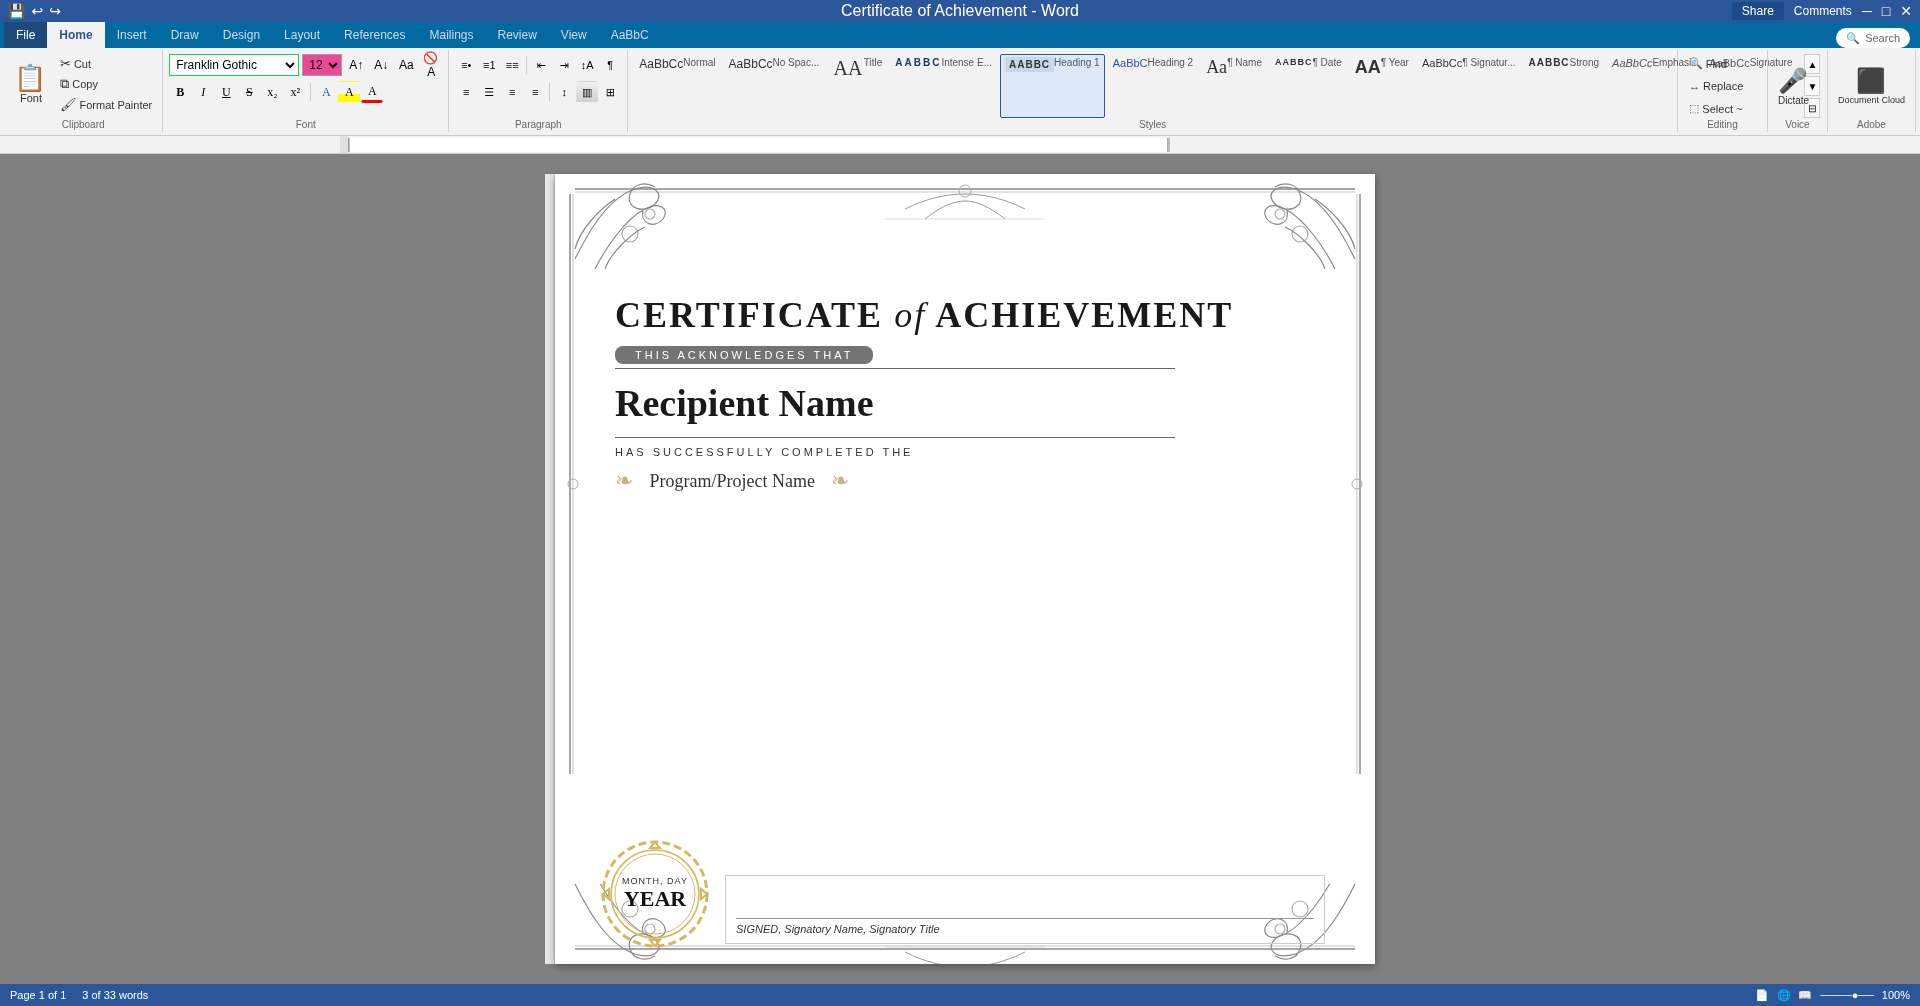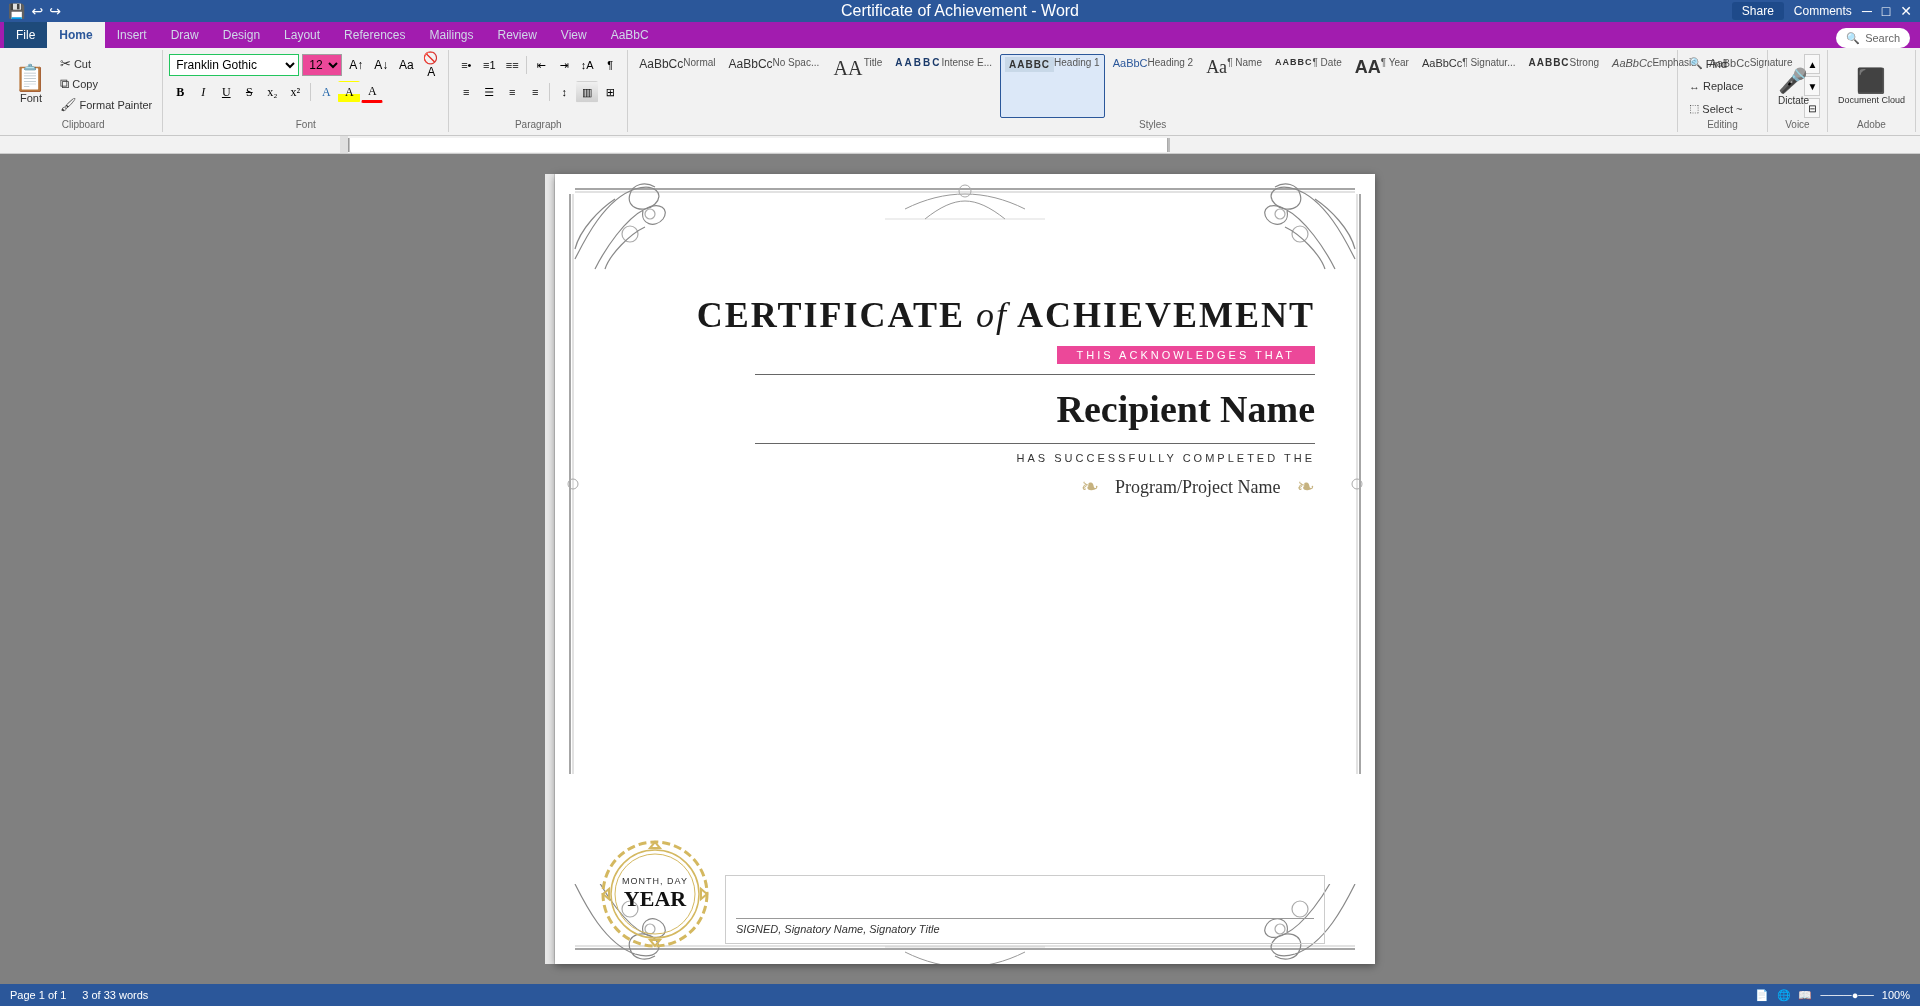--- a/index.html
+++ b/index.html
@@ -9,21 +9,21 @@
     .title-bar {
       background: #2b579a;
       height: 22px;
       display: flex;
       align-items: center;
       padding: 0 8px;
       color: white;
       font-size: 12px;
       justify-content: space-between;
     }
-    .ribbon-tabs { display: flex; background: #a21caf; padding-left: 4px; height: 26px; align-items: flex-end; }
+    .ribbon-tabs { display: flex; background: #0369a1; padding-left: 4px; height: 26px; align-items: flex-end; }
     .ribbon-tab {
       padding: 4px 12px;
       font-size: 12px;
       color: #d0d8e8;
       cursor: pointer;
       height: 26px;
       display: flex;
       align-items: center;
     }
     .ribbon-tab.active {
@@ -252,47 +252,47 @@
 
     
     .cert-content {
       position: absolute;
       top: 100px;
       left: 60px;
       right: 60px;
       bottom: 60px;
       display: flex;
       flex-direction: column;
-      align-items: flex-end;
+      align-items: flex-start;
     }
 
     .cert-title {
       font-family: 'Georgia', serif;
       font-size: 36px;
       font-weight: bold;
       letter-spacing: 2px;
       color: #1a1a1a;
       text-align: center;
       margin-top: 20px;
       margin-bottom: 10px;
     }
     .cert-title em {
       font-style: italic;
       font-weight: normal;
     }
 
     .cert-subtitle-bar {
-      background: #ec4899;
+      background: #737373;
       color: white;
       font-size: 11px;
       letter-spacing: 3px;
       padding: 3px 20px;
       text-transform: uppercase;
       text-align: center;
-      margin-bottom: 6px;
+      border-radius: 8px;
     }
 
     .cert-line {
       width: 100%;
       height: 1px;
       background: #666;
       margin: 4px 0;
     }
 
     .cert-recipient {
@@ -303,21 +303,20 @@
       text-align: center;
       margin: 8px 0;
     }
 
     .cert-completed {
       font-size: 11px;
       letter-spacing: 3px;
       text-transform: uppercase;
       color: #333;
       margin-bottom: 10px;
-      margin-left: 20px;
     }
 
     .cert-program-row {
       display: flex;
       align-items: center;
       gap: 16px;
       margin-bottom: 20px;
     }
     .cert-ornament-small {
       font-size: 22px;

